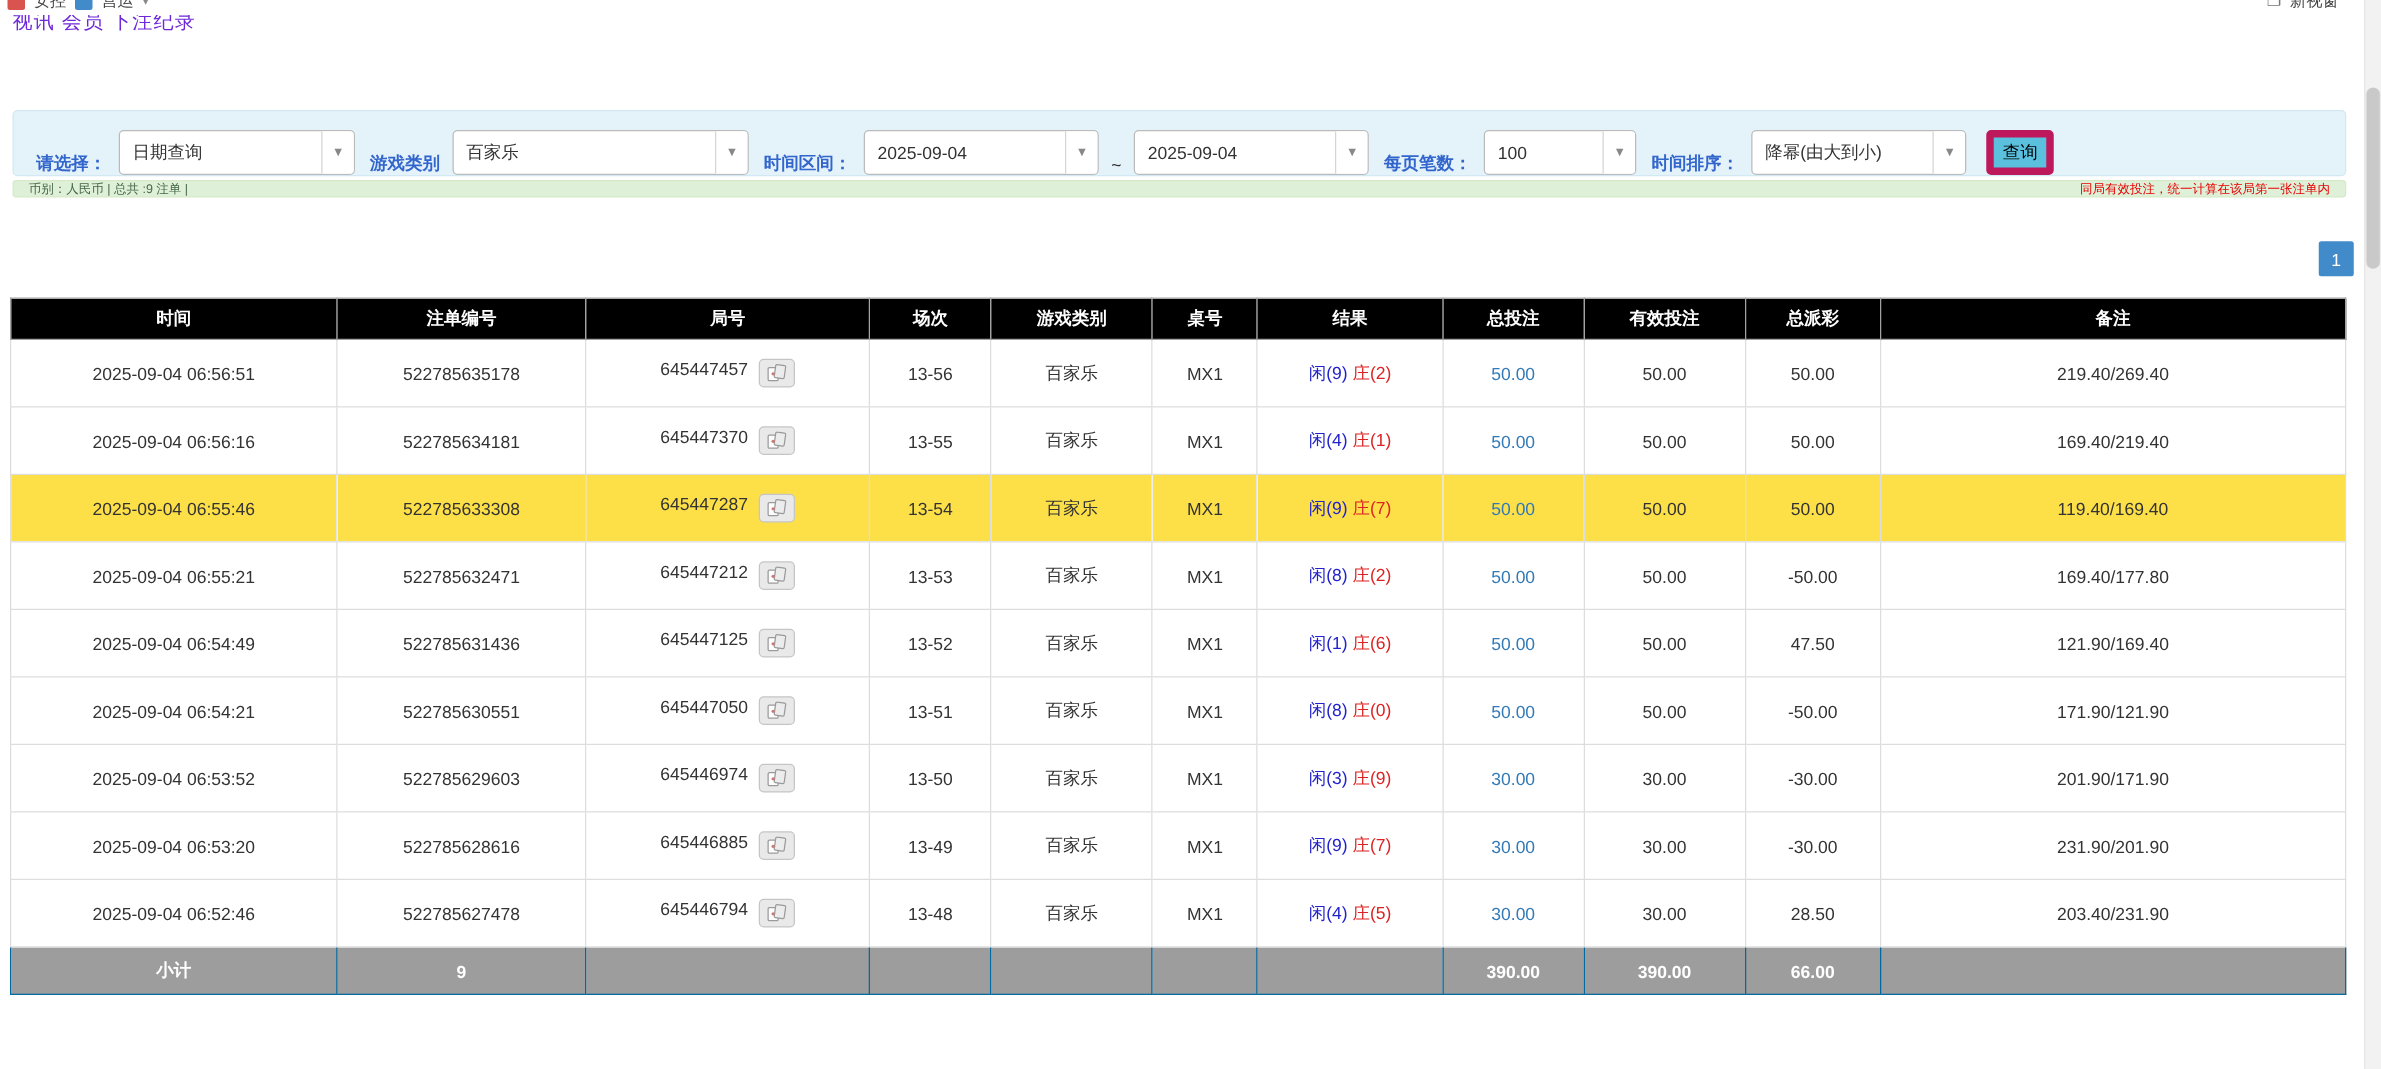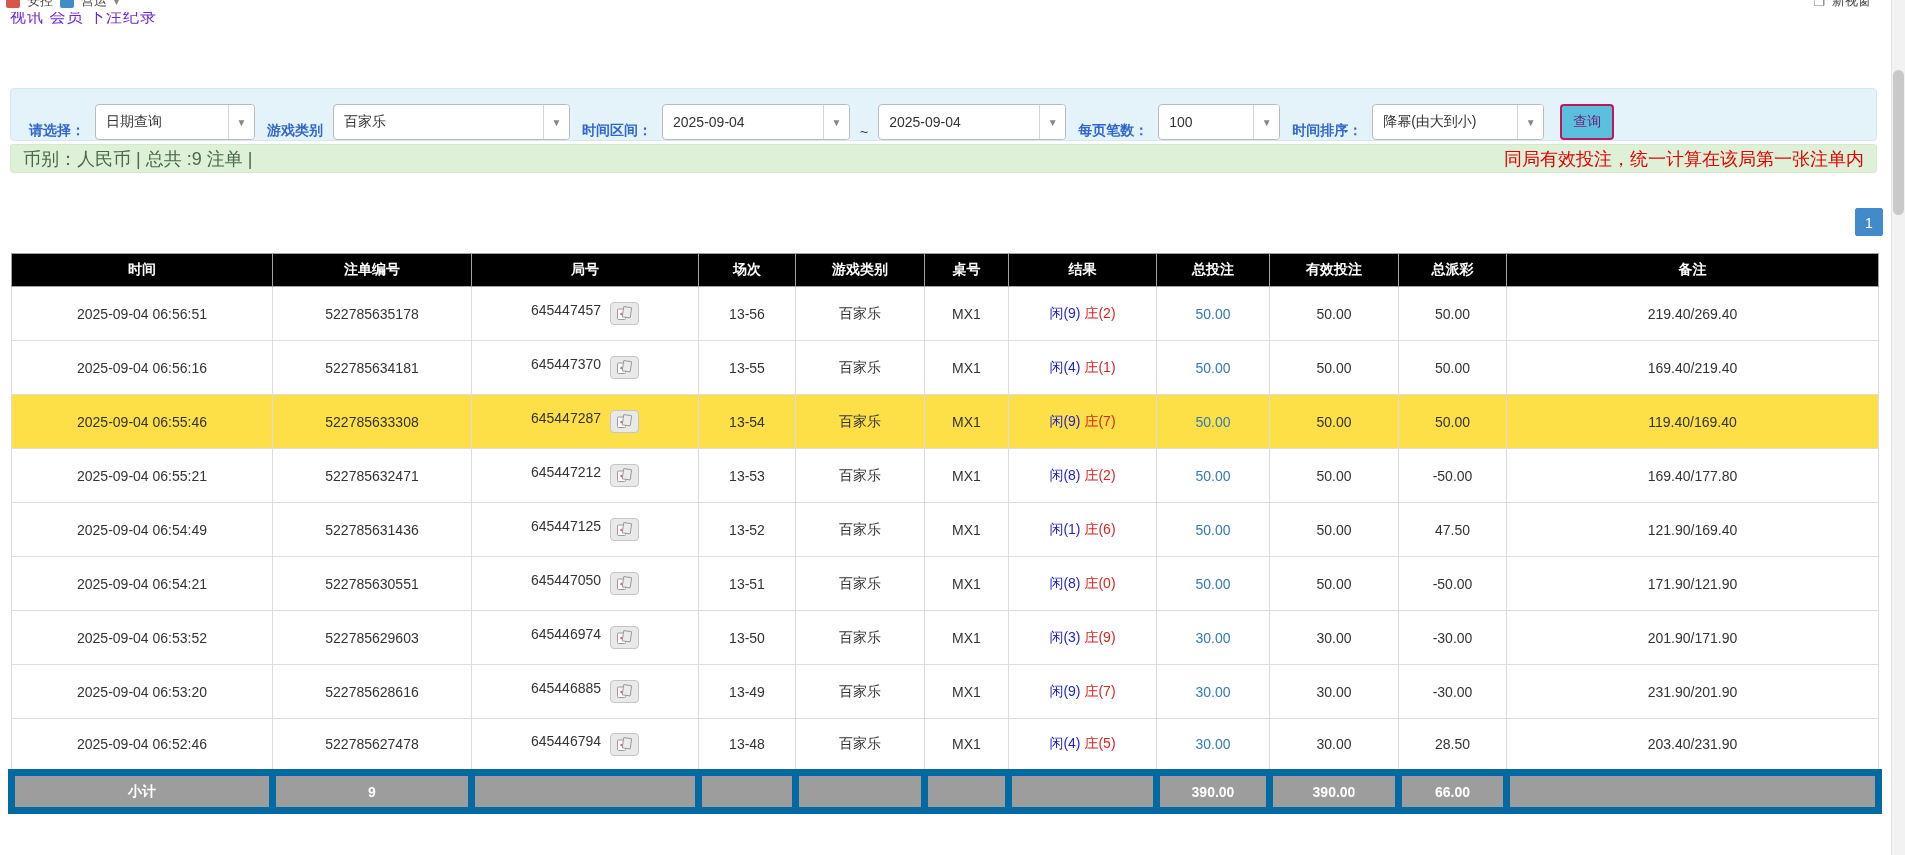--- a/index.html
+++ b/index.html
@@ -42,37 +42,37 @@
     display:inline-flex; align-items:center; justify-content:space-between;
     background:#fff; border:1px solid #bbb; border-radius:4px;
     height:36px; overflow:hidden;
   }
   .combo-text { padding:0 10px; white-space:nowrap; overflow:hidden; color:#333; }
   .combo-arrow {
     width:26px; height:100%; flex:0 0 26px;
     display:flex; align-items:center; justify-content:center;
     border-left:1px solid #d5d5d5; color:#888; font-size:10px; background:#fff;
   }
-  .w-select { width:160px;gap:36px; }
+  .w-select { width:189px;gap:36px; }
   .w-game   { width:237px; }
   .w-date   { width:188px; }
   .w-per    { width:122px; }
   .w-sort   { width:172px; }
   .search-btn {
     height:36px; min-width:54px; margin-left:10px;
-    background:#5bc0de; border:2px solid #be185d; border-radius:4px;
-    color:#701a75; font-size:14px; cursor:pointer;
+    background:#5bc0de; border:6px solid #be185d; border-radius:4px;
+    color:#000000; font-size:14px; cursor:pointer;
   }
 
   
   .summary-bar {
-    margin:3px 0 0 10px; width:1867px; height:29px;
+    margin:3px 0 0 10px; width:1867px; height:14px;
     background:#dff0d8; border:1px solid #d6e9c6; border-radius:3px;
     display:flex; align-items:center; justify-content:space-between;
-    padding:0 12px; font-size:18px;
+    padding:0 12px; font-size:10px;
   }
   .summary-left { color:#47684a; }
   .summary-right { color:#e60000; }
 
   
   .pager { width:1875px; margin:35px 0 0 8px; text-align:right; }
   .page-btn {
     display:inline-block; min-width:28px; height:28px; line-height:28px;
     background:#428bca; border:1px solid #428bca; border-radius:2px;
     color:#fff; text-align:center; font-size:14px; cursor:pointer;
@@ -88,21 +88,21 @@
     height:33px; border:1px solid #a3a3a3; text-align:center;
   }
   table.records tbody td {
     background:#fff; height:54px; border:1px solid #ddd;
     text-align:center; color:#333; vertical-align:middle;
     overflow:hidden; white-space:nowrap;
   }
   table.records tbody tr.highlight td { background:#fde047; }
   table.records tfoot td {
     background:#9d9d9d; color:#fff; height:38px;
-    border:7px solid #0369a1; text-align:center; font-weight:600;
+    border:1px solid #0369a1; text-align:center; font-weight:600;
   }
   .bet-link { color:#337ab7; text-decoration:none; cursor:pointer; }
   .player { color:#2222cc; }
   .banker { color:#dd2222; }
   td.neg { color:#e60000; }
   .round-wrap { display:inline-flex; align-items:flex-start; gap:9px; }
   .round-icon-btn {
     display:inline-flex; align-items:center; justify-content:center;
     width:29px; height:23px; background:#e9e9e9;
     border:1px solid #c5c5c5; border-radius:4px; cursor:pointer;

